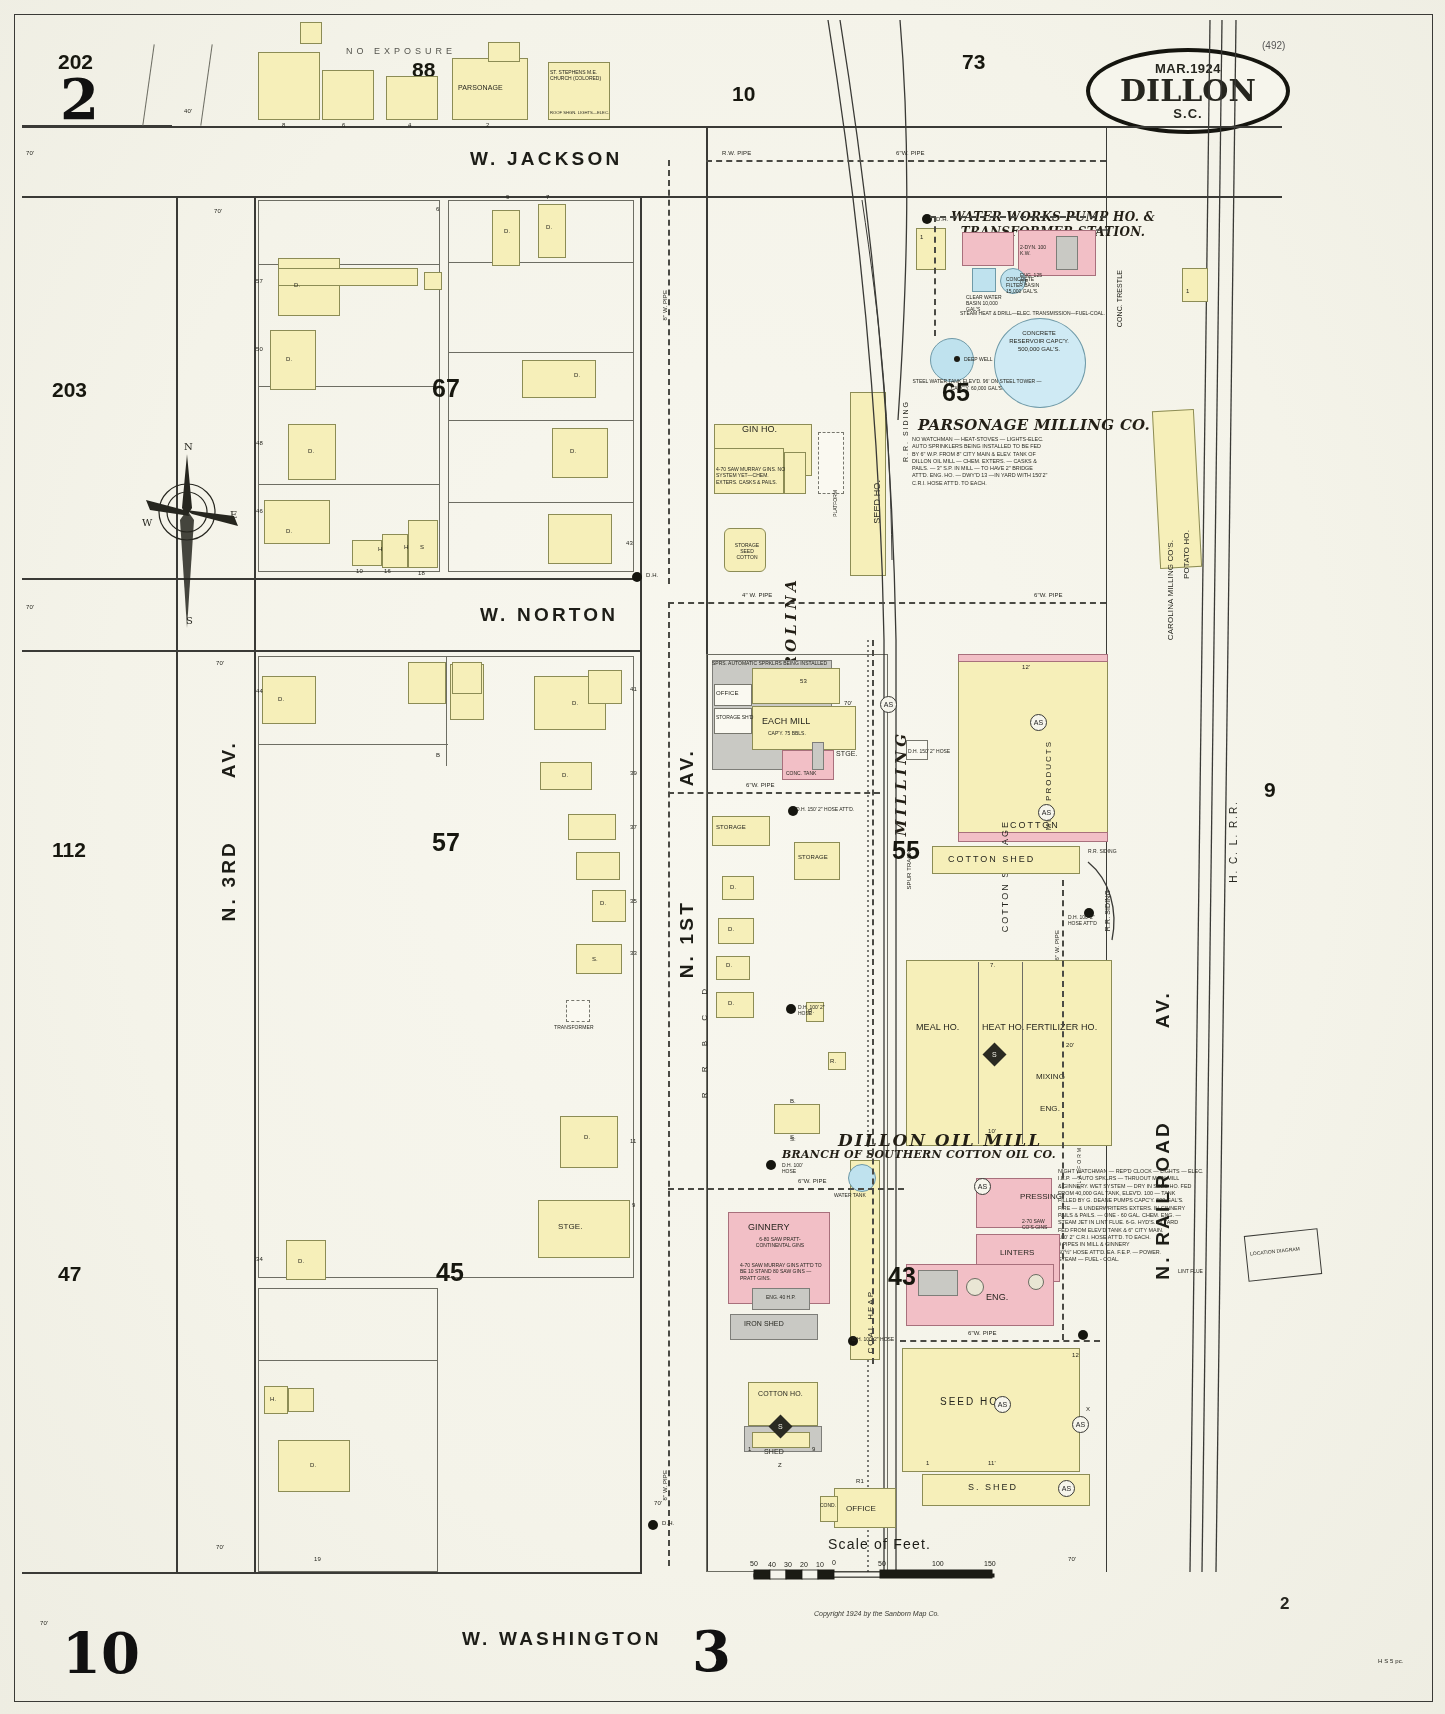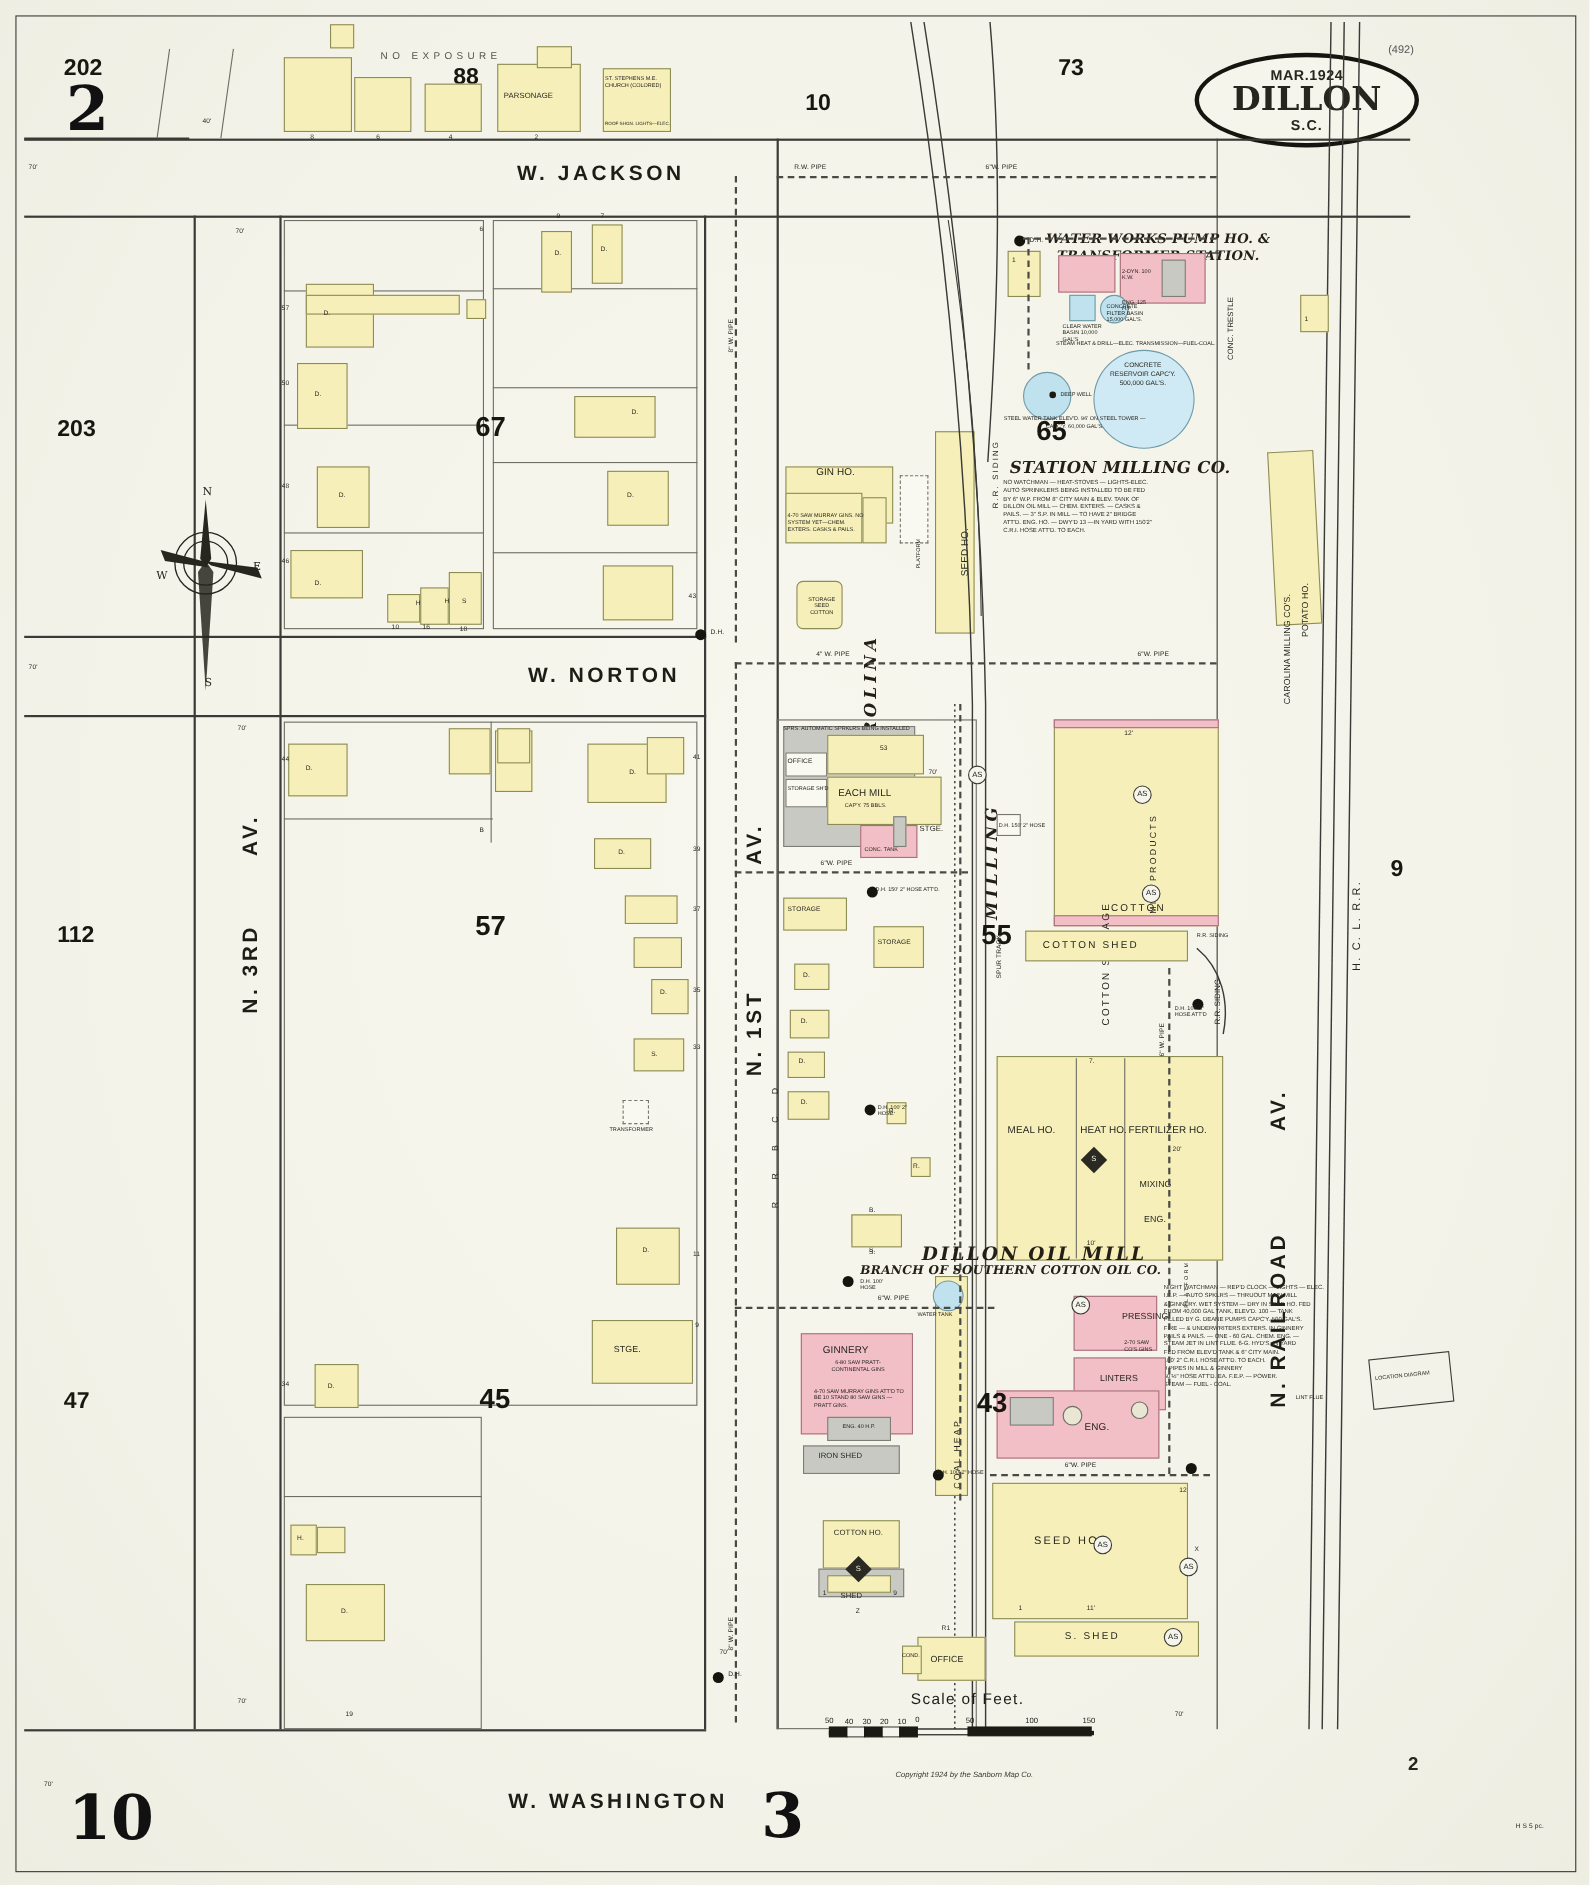--- a/index.html
+++ b/index.html
@@ -298,21 +298,21 @@
   <div class="t tiny2" style="left:960px;top:310px;">STEAM HEAT &amp; DRILL—ELEC. TRANSMISSION—FUEL-COAL.</div>
 
   <div class="circle" style="left:930px;top:338px;width:42px;height:42px;background:#bfe2ee;border:1.3px solid #6f9aa8;"></div>
   <div class="circle" style="left:994px;top:318px;width:90px;height:88px;background:#cfeaf4;border:1.4px solid #6f9aa8;"></div>
   <div class="t tiny2" style="left:1004px;top:330px;width:70px;white-space:normal;line-height:1.3;text-align:center;font-size:6px;">CONCRETE RESERVOIR CAPC'Y. 500,000 GAL'S.</div>
   <div class="t tiny2" style="left:964px;top:356px;">DEEP WELL</div>
   <div class="dot" style="left:954px;top:356px;width:6px;height:6px;"></div>
   <div class="t tiny2" style="left:912px;top:378px;width:130px;white-space:normal;line-height:1.3;text-align:center;">STEEL WATER TANK ELEV'D. 96' ON STEEL TOWER — CAPC'Y. 60,000 GAL'S.</div>
   <div class="t blocknum" style="left:942px;top:378px;">65</div>
 
-  <div class="t script" style="left:918px;top:416px;font-size:15px;">STATION MILLING CO.</div>
+  <div class="t script" style="left:918px;top:416px;font-size:15px;">PARSONAGE MILLING CO.</div>
   <div class="t" style="left:912px;top:436px;font-size:5.4px;line-height:1.35;color:#2b2b22;">
     <div>NO WATCHMAN — HEAT-STOVES — LIGHTS-ELEC.</div>
     <div>AUTO SPRINKLERS BEING INSTALLED TO BE FED</div>
     <div>BY 6" W.P. FROM 8" CITY MAIN &amp; ELEV. TANK OF</div>
     <div>DILLON OIL MILL — CHEM. EXTERS. — CASKS &amp;</div>
     <div>PAILS. — 3" S.P. IN MILL — TO HAVE 2" BRIDGE</div>
     <div>ATT'D. ENG. HO. — DWY'D 13 —IN YARD WITH 150'2"</div>
     <div>C.R.I. HOSE ATT'D. TO EACH.</div>
   </div>
 

